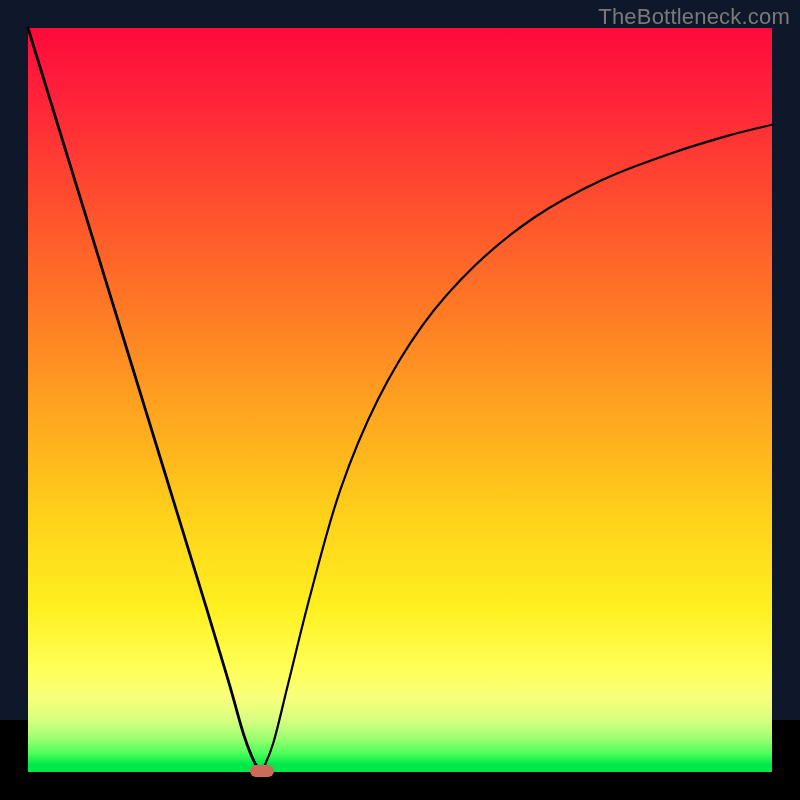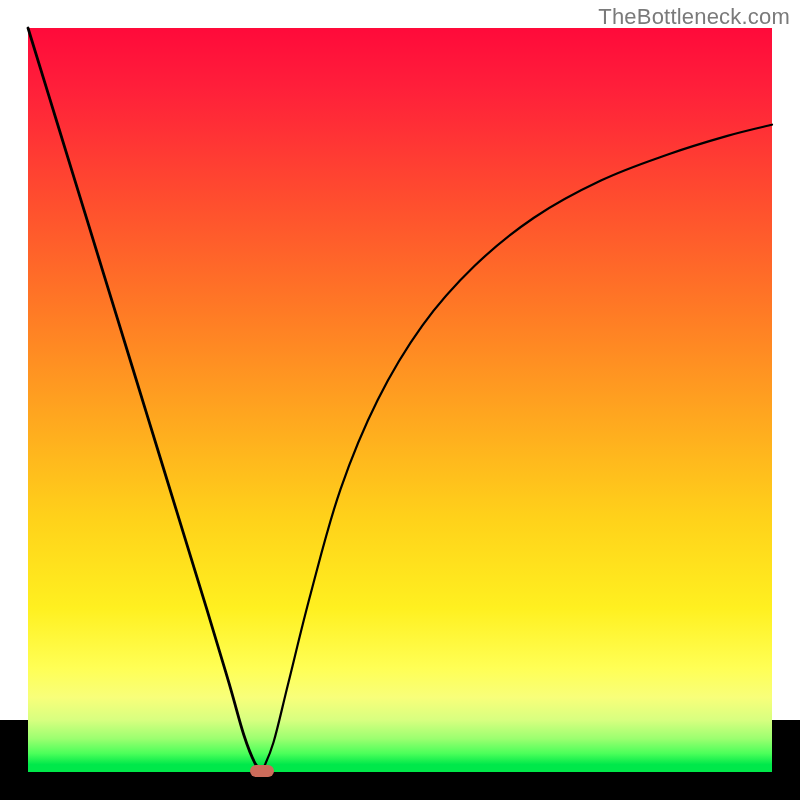--- a/index.html
+++ b/index.html
@@ -8,21 +8,21 @@
     width: 800px;
     height: 800px;
     overflow: hidden;
     background: #000;
     font-family: Arial, Helvetica, sans-serif;
   }
   .frame {
     position: relative;
     width: 800px;
     height: 720px;
-    background: #ffffff;
+    background: #0f172a;
   }
   .plot {
     position: absolute;
     left: 28px;
     top: 28px;
     width: 744px;
     height: 744px;
     
     background: linear-gradient(
       to bottom,

